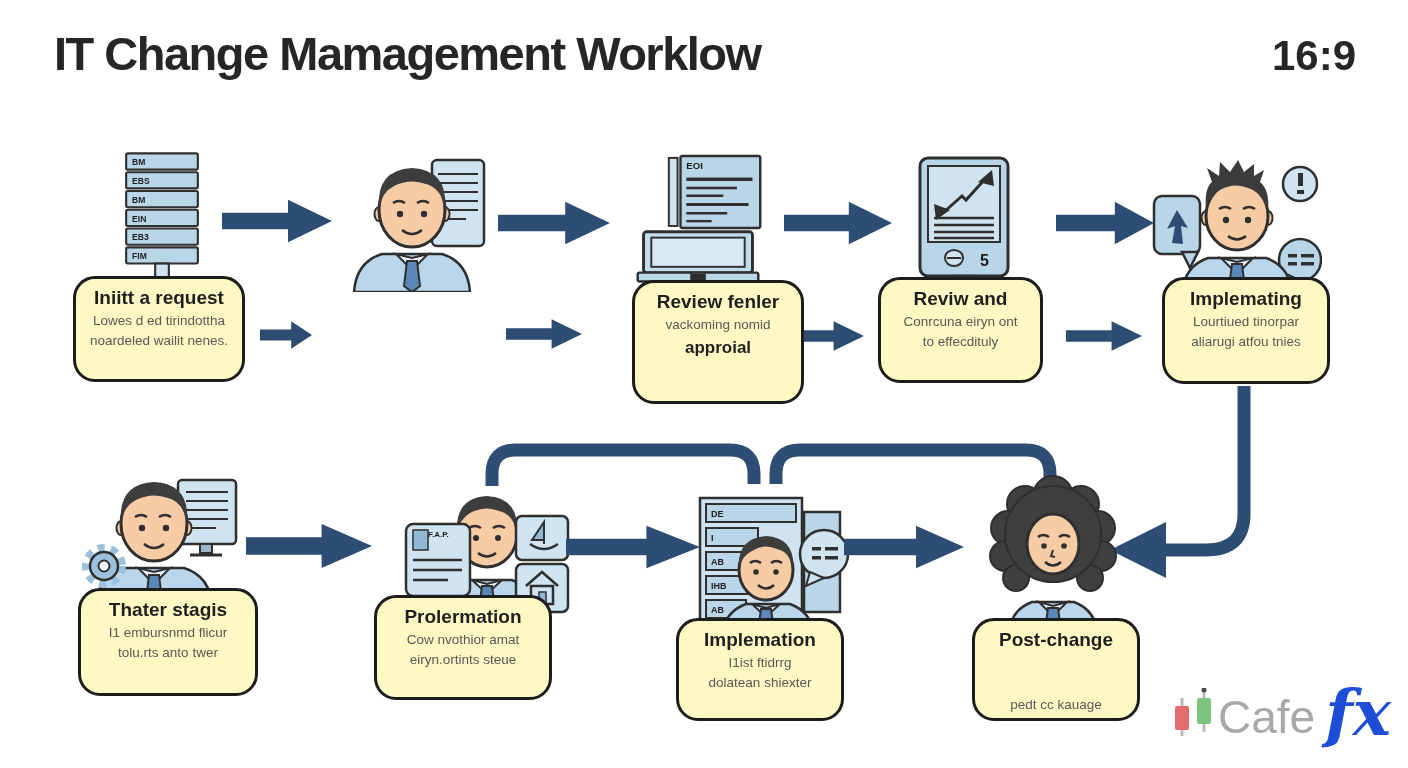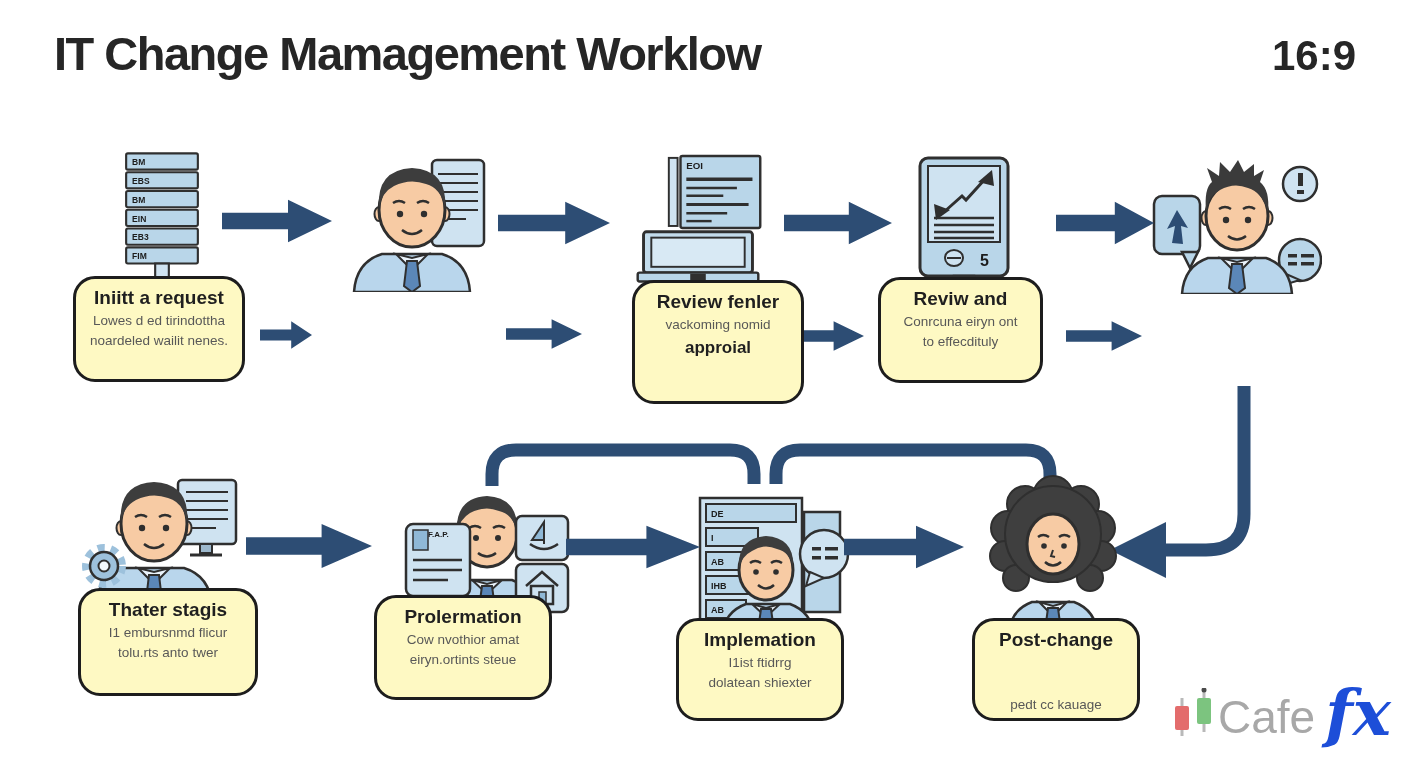--- a/index.html
+++ b/index.html
@@ -300,20 +300,26 @@
     <div class="card-sub">vackoming nomid</div>
     <div class="card-sub"></div>
     <div class="card-emph">approial</div>
   </div>
   <div class="card" style="left:878px;top:277px;width:165px;height:106px;">
     <div class="card-title">Reviw and</div>
     <div class="card-sub">Conrcuna eiryn ont</div>
     <div class="card-sub">to effecdituly</div>
     <div class="card-emph"></div>
   </div>
+  <div class="card" style="left:1162px;top:277px;width:168px;height:107px;">
+    <div class="card-title">Implemating</div>
+    <div class="card-sub">Lourtiued tinorpar</div>
+    <div class="card-sub">aliarugi atfou tnies</div>
+    <div class="card-emph"></div>
+  </div>
   <div class="card" style="left:78px;top:588px;width:180px;height:108px;">
     <div class="card-title">Thater stagis</div>
     <div class="card-sub">I1 embursnmd flicur</div>
     <div class="card-sub">tolu.rts anto twer</div>
     <div class="card-emph"></div>
   </div>
   <div class="card" style="left:374px;top:595px;width:178px;height:105px;">
     <div class="card-title">Prolermation</div>
     <div class="card-sub">Cow nvothior amat</div>
     <div class="card-sub">eiryn.ortints steue</div>

